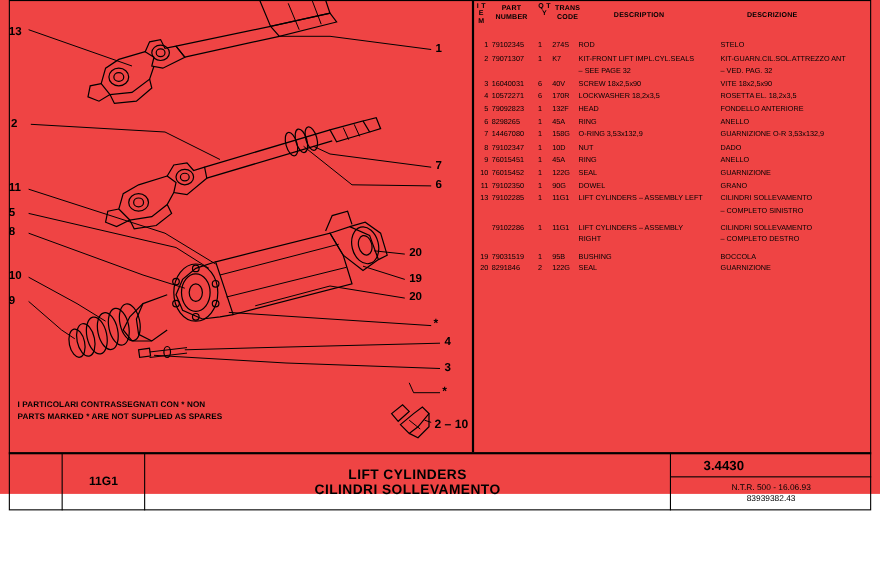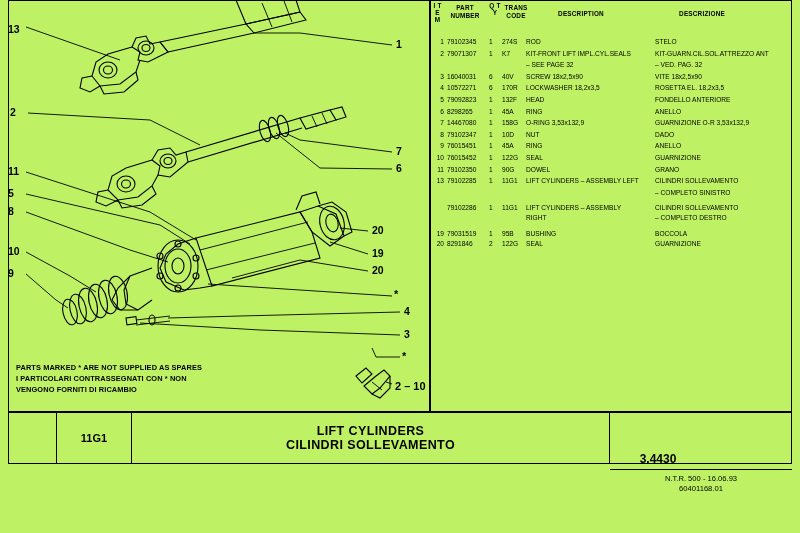--- a/index.html
+++ b/index.html
@@ -1,17 +1,17 @@
 <!DOCTYPE html>
 <html><head>
 <meta charset="utf-8">
 <style>
   html,body{margin:0;padding:0;background:#ffffff;}
   body{width:800px;height:533px;overflow:hidden;font-family:"Liberation Sans",sans-serif;color:#000;}
-  #page{position:relative;width:800px;height:533px;background:#bef264;}
+  #page{position:relative;width:800px;height:449px;background:#ef4444;}
 
   
   .frame{position:absolute;left:8px;top:0px;width:784px;height:464px;border:1.6px solid #000;box-sizing:border-box;}
   .divider-v{position:absolute;left:429px;top:0px;width:1.6px;height:411px;background:#000;}
   .divider-h{position:absolute;left:8px;top:411px;width:784px;height:1.6px;background:#000;}
 
   
   .table-area{position:absolute;left:433px;top:2px;width:357px;height:405px;font-size:6.6px;line-height:1.32;}
   .thead{position:relative;height:30px;}
   .th{position:absolute;font-size:6.4px;font-weight:bold;letter-spacing:.2px;text-align:center;}
@@ -30,21 +30,21 @@
   .c.trans{left:69px;}
   .c.desc{left:93px;}
   .c.descr{left:222px;}
   .c.cont{left:93px;}
   .bl-left{position:absolute;left:8px;top:412px;width:48px;height:52px;}
   .bl-code{position:absolute;left:56px;top:412px;width:76px;height:52px;border-left:1.6px solid #000;border-right:1.6px solid #000;box-sizing:border-box;display:flex;align-items:center;justify-content:center;font-size:11px;font-weight:bold;}
   .bl-title{position:absolute;left:132px;top:412px;width:477px;height:52px;display:flex;flex-direction:column;align-items:center;justify-content:center;}
   .bl-title .t1{font-size:12.5px;font-weight:bold;letter-spacing:.4px;}
   .bl-title .t2{font-size:12.5px;font-weight:bold;letter-spacing:.4px;}
   .bl-right{position:absolute;left:609px;top:412px;width:183px;height:52px;border-left:1.6px solid #000;box-sizing:border-box;}
-  .br-top{position:relative;height:22px;border-bottom:1.6px solid #000;box-sizing:border-box;margin-top:36px;}
+  .br-top{position:relative;height:22px;border-bottom:1.6px solid #000;box-sizing:border-box;}
   .br-tav{position:absolute;right:0;top:0;width:86px;height:100%;border-left:1.6px solid #000;box-sizing:border-box;display:flex;align-items:center;justify-content:center;font-size:9px;}
   .br-num{position:absolute;left:0;top:0;width:96px;height:100%;display:flex;align-items:center;justify-content:center;font-size:12px;font-weight:bold;}
   .br-bot{height:28px;display:flex;flex-direction:column;align-items:center;justify-content:center;font-size:7.6px;line-height:1.35;}
 
   
   .note{position:absolute;left:16px;top:362px;width:210px;font-size:7.4px;font-weight:bold;line-height:1.5;letter-spacing:.1px;}
 
   
   .call{position:absolute;font-size:10.5px;font-weight:bold;}
   .star{position:absolute;font-size:11px;font-weight:bold;}
@@ -208,23 +208,22 @@
   <div class="call" style="left:8px;top:267px;">9</div>
   <div class="call" style="left:404px;top:305px;">4</div>
   <div class="call" style="left:404px;top:328px;">3</div>
 
   <div class="star" style="left:394px;top:288px;">*</div>
   <div class="star" style="left:402px;top:350px;">*</div>
 
   <div class="ref210">2 – 10</div>
 
   <div class="note">
+    <div>I  PARTICOLARI CONTRASSEGNATI CON * NON</div>
     <div>PARTS MARKED * ARE NOT SUPPLIED AS SPARES</div>
-    <div>I  PARTICOLARI CONTRASSEGNATI CON * NON</div>
-    <div>VENGONO FORNITI DI RICAMBIO</div>
   </div>
 
   <div class="table-area">
     <div class="thead">
       <div class="th item">I T E M</div>
       <div class="th part">PART<br>NUMBER</div>
       <div class="th qty">Q T Y</div>
       <div class="th trans">TRANS<br>CODE</div>
       <div class="th desc">DESCRIPTION</div>
       <div class="th descr">DESCRIZIONE</div>
@@ -373,17 +372,17 @@
   <div class="bl-title">
     <div class="t1">LIFT CYLINDERS</div>
     <div class="t2">CILINDRI SOLLEVAMENTO</div>
   </div>
   <div class="bl-right">
     <div class="br-top">
       <div class="br-num">3.4430</div>
     </div>
     <div class="br-bot">
       <div>N.T.R. 500 - 16.06.93</div>
-      <div>60401168.01</div>
+      <div>83939382.43</div>
     </div>
   </div>
 
 </div>
 
 </body></html>

